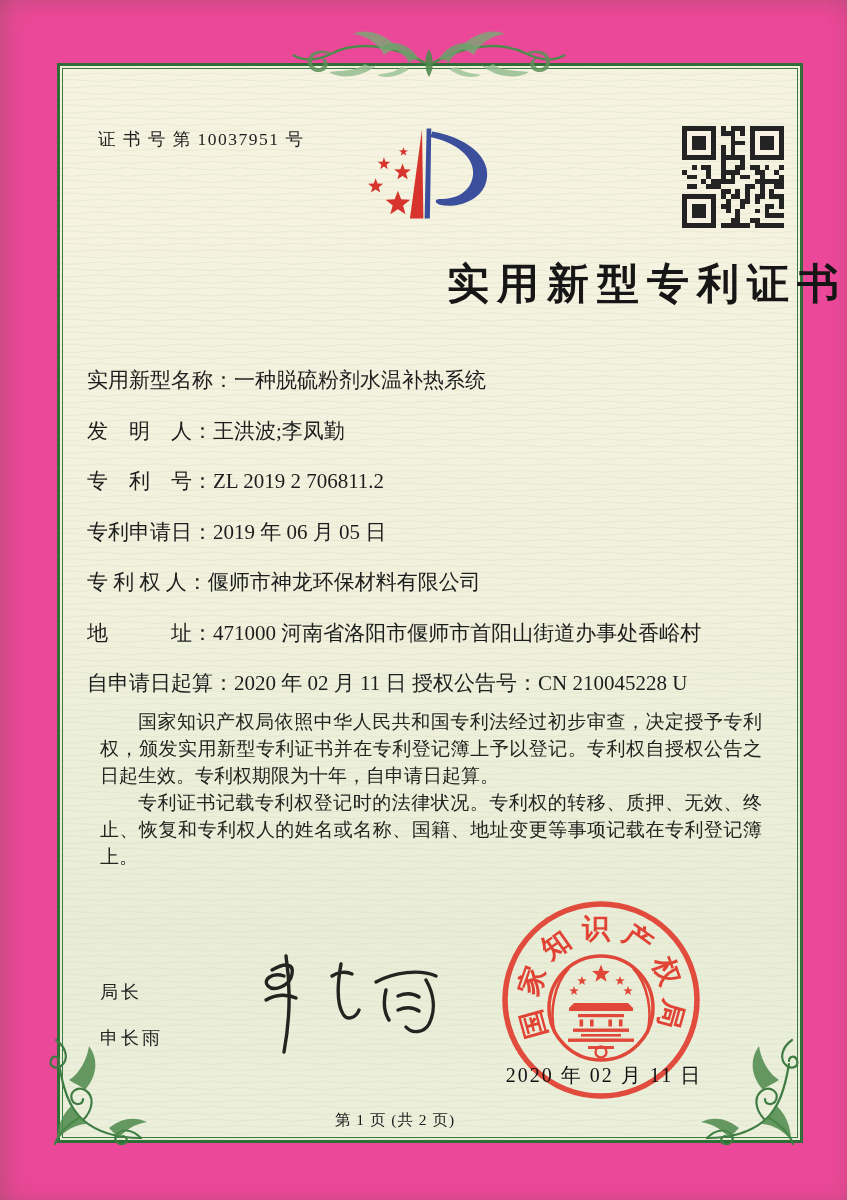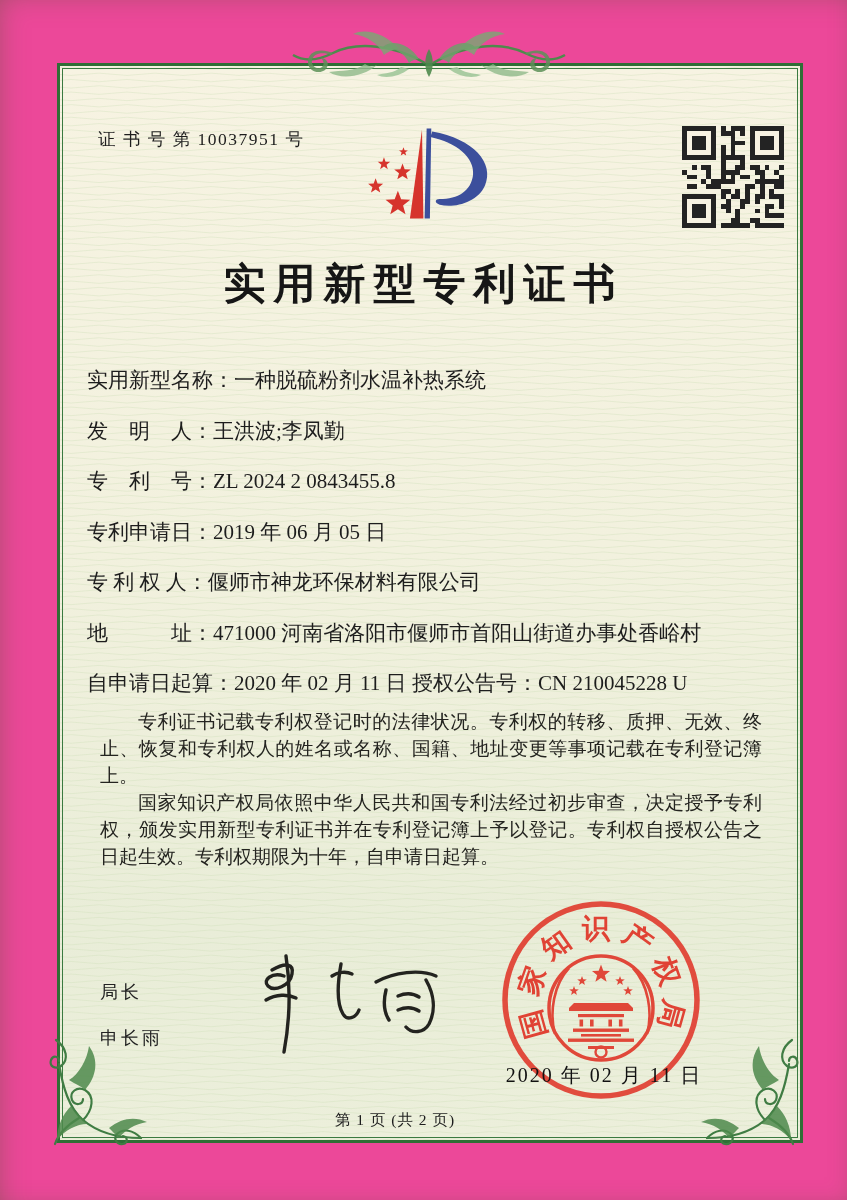--- a/index.html
+++ b/index.html
@@ -13,21 +13,21 @@
   .frame{position:absolute;left:57px;top:63px;width:746px;height:1080px;
         border:3px solid #2f6e36;box-sizing:border-box;}
   .frame-inner{position:absolute;inset:2px;border:1px solid #3a7a40;}
   .ornament{position:absolute;left:289px;top:28px;width:280px;height:70px;}
   .corner{position:absolute;width:104px;height:124px;}
   .corner.left{left:47px;top:1028px;}
   .corner.right{left:697px;top:1028px;}
   .cert-no{position:absolute;left:98px;top:127px;font-size:17.5px;letter-spacing:1.5px;}
   .logo{position:absolute;left:345px;top:112px;width:167px;height:126px;}
   .qr{position:absolute;left:682px;top:126px;width:102px;height:102px;}
-  .title{position:absolute;left:0;top:256px;width:100%;text-align:center;
+  .title{position:absolute;left:0;top:256px;width:100%;text-align:right;
         font-size:42px;font-weight:bold;letter-spacing:8px;margin:0;color:#161616;}
   .fields{position:absolute;left:87px;top:366px;width:690px;}
   .field-row{position:relative;height:50.5px;font-size:21px;white-space:nowrap;}
   .field-row .pair2{position:absolute;left:325px;top:0;}
   .paras{position:absolute;left:100px;top:708px;width:662px;font-size:19px;
         line-height:27px;text-align:justify;color:#242420;}
   .paras p{margin:0;text-indent:2em;}
   .director{position:absolute;left:100px;top:980px;
         font-family:"Liberation Sans","DejaVu Sans",sans-serif;
         font-size:18px;letter-spacing:3px;color:#222;}
@@ -421,42 +421,42 @@
   <h1 class="title">实用新型专利证书</h1>
 
   <div class="fields">
     <div class="field-row">
       <span>实用新型名称：</span><span>一种脱硫粉剂水温补热系统</span>
     </div>
     <div class="field-row">
       <span>发　明　人：</span><span>王洪波;李凤勤</span>
     </div>
     <div class="field-row">
-      <span>专　利　号：</span><span>ZL 2024 2 0843455.8</span>
+      <span>专　利　号：</span><span>ZL 2019 2 706811.2</span>
     </div>
     <div class="field-row">
       <span>专利申请日：</span><span>2019 年 06 月 05 日</span>
     </div>
     <div class="field-row">
       <span>专 利 权 人：</span><span>偃师市神龙环保材料有限公司</span>
     </div>
     <div class="field-row">
       <span>地　　　址：</span><span>471000 河南省洛阳市偃师市首阳山街道办事处香峪村</span>
     </div>
     <div class="field-row">
       <span>自申请日起算：</span><span>2020 年 02 月 11 日</span>
       <span class="pair2">
         <span>授权公告号：</span><span>CN 210045228 U</span>
       </span>
     </div>
   </div>
 
   <div class="paras">
+    <p>国家知识产权局依照中华人民共和国专利法经过初步审查，决定授予专利权，颁发实用新型专利证书并在专利登记簿上予以登记。专利权自授权公告之日起生效。专利权期限为十年，自申请日起算。</p>
     <p>专利证书记载专利权登记时的法律状况。专利权的转移、质押、无效、终止、恢复和专利权人的姓名或名称、国籍、地址变更等事项记载在专利登记簿上。</p>
-    <p>国家知识产权局依照中华人民共和国专利法经过初步审查，决定授予专利权，颁发实用新型专利证书并在专利登记簿上予以登记。专利权自授权公告之日起生效。专利权期限为十年，自申请日起算。</p>
   </div>
 
   <div class="director">
     <span>局长</span>
     <span class="name">申长雨</span>
   </div>
 
   <svg class="signature" viewBox="0 0 230 118">
     <g fill="none" stroke="#23231f" stroke-width="3.4" stroke-linecap="round" stroke-linejoin="round">
       <path d="M44,22 C58,14 66,16 64,26 C62,38 46,44 40,38 C34,32 44,24 56,28"></path>

